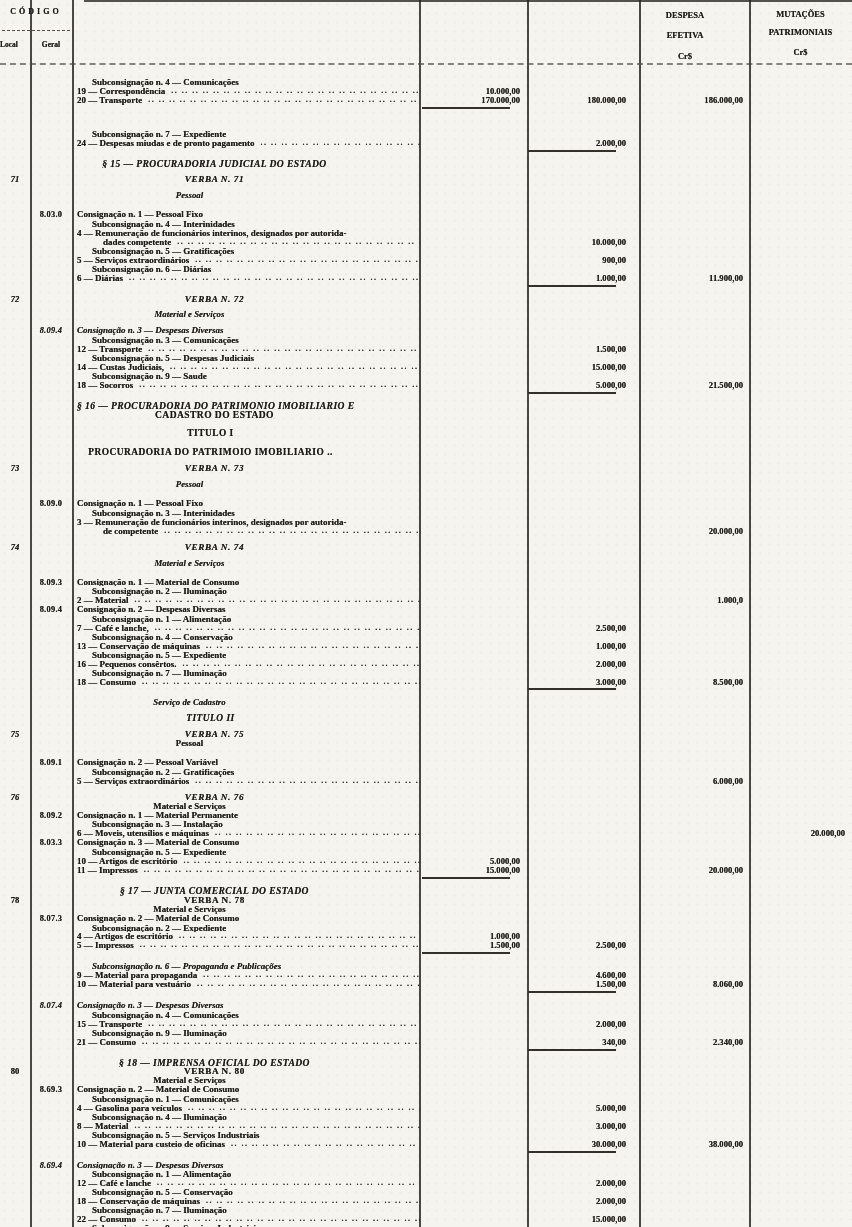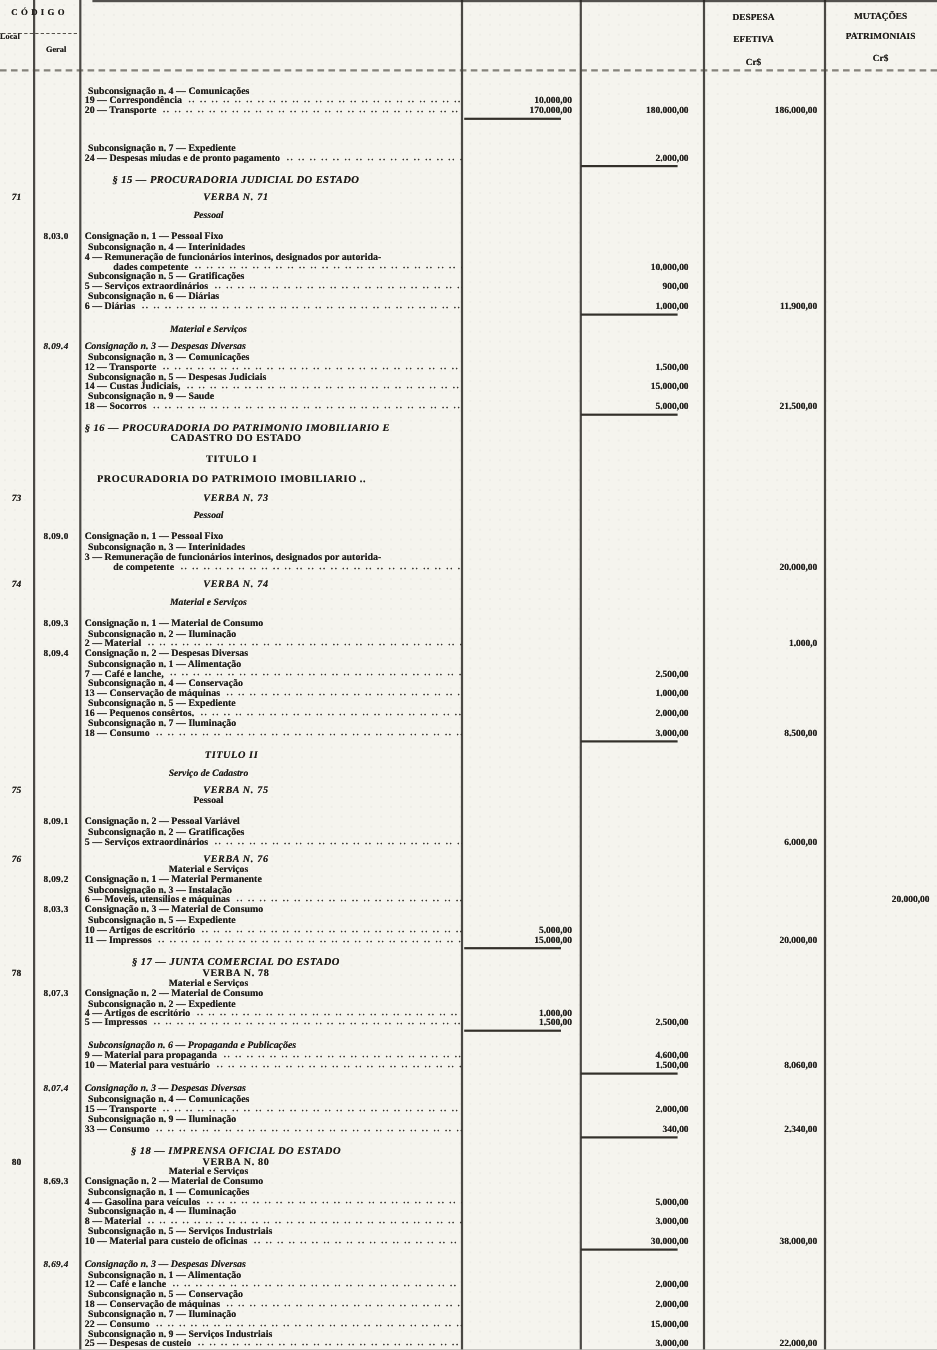--- a/index.html
+++ b/index.html
@@ -18,38 +18,38 @@
   }
   
   .top-rule{position:absolute;top:0;left:84px;right:0;height:2px;background:#1c1b18;opacity:.75;}
   .vl{position:absolute;top:0;bottom:0;width:2px;background:#24221e;opacity:.82;}
   .vl.v1{left:30px}.vl.v2{left:72px}.vl.v3{left:419px}.vl.v4{left:527px}.vl.v5{left:639px}.vl.v6{left:749px}
   .header-sep{position:absolute;top:63px;left:0;right:0;border-top:2px dashed #4a473f;opacity:.65;}
   
   .hdr{position:absolute;top:0;left:0;right:0;height:64px;font-size:8.5px;}
   .hdr .codigo{position:absolute;top:7px;left:0;width:72px;text-align:center;letter-spacing:3px;font-size:8px;}
   .hdr .codigo-sep{position:absolute;top:30px;left:2px;width:68px;border-top:1.5px dashed #55514a;}
-  .hdr .local{position:absolute;top:28px;left:0;width:14px;text-align:left;font-size:7.5px;}
+  .hdr .local{position:absolute;top:40px;left:0;width:14px;text-align:left;font-size:7.5px;}
   .hdr .geral{position:absolute;top:40px;left:30px;width:42px;text-align:center;font-size:7.5px;}
   .hdr .despesa{position:absolute;top:5px;left:639px;width:92px;text-align:center;line-height:20px;}
   .hdr .mutacoes{position:absolute;top:5px;left:749px;width:103px;text-align:center;line-height:18px;}
   .hdr .cr{line-height:22px;}
   
   .tbody{position:absolute;top:72px;left:0;right:0;padding-top:6px;}
   .row{display:flex;align-items:baseline;line-height:8.9px;font-size:9px;}
   .cell{flex:none;box-sizing:border-box;}
   .cl{width:30px;text-align:center;font-size:8.6px;}
   .cg{width:42px;text-align:center;font-size:8.4px;letter-spacing:.3px;}
   .cd{width:348px;overflow:hidden;display:flex;padding-left:5px;white-space:nowrap;}
   .c1{width:108px;text-align:right;padding-right:8px;font-size:8.6px;}
   .c2{width:112px;text-align:right;padding-right:14px;font-size:8.6px;}
   .c3{width:110px;text-align:right;padding-right:7px;font-size:8.6px;}
   .c4{width:103px;text-align:right;padding-right:8px;font-size:8.6px;}
   .leader{flex:1 1 auto;overflow:hidden;white-space:nowrap;letter-spacing:1.5px;font-size:8px;color:#34312b;padding-left:6px;}
-  .row.sub  .cd{padding-left:8px;}
+  .row.sub  .cd{padding-left:20px;}
   .row.cont .cd{padding-left:31px;}
   .row.sec   .cd{display:block;text-align:center;padding-right:68px;font-size:9.6px;letter-spacing:.4px;}
   .row.title .cd{display:block;text-align:center;padding-right:76px;font-size:9.4px;letter-spacing:.5px;}
   .row.verba .cd{display:block;text-align:center;padding-right:108px;font-size:9.2px;letter-spacing:.6px;margin-left:20px;}
   .row.subt  .cd{display:block;text-align:center;padding-right:118px;font-size:8.8px;}
   .row.rule{height:5px;align-items:flex-start;}
   .rline{height:2px;background:#33302a;width:88px;margin:2px 10px 0 auto;}
   .gap-s{margin-top:20px;}
   .gap-m{margin-top:7px;font-style:italic;}
   .gap-l{margin-top:10px;}
@@ -288,20 +288,29 @@
         <div class="cell cl"></div>
         <div class="cell cg"></div>
         <div class="cell cd"></div>
         <div class="cell c1"></div>
         <div class="cell c2">
           <div class="rline"></div>
         </div>
         <div class="cell c3"></div>
         <div class="cell c4"></div>
       </div>
+      <div class="row verba gap-m">
+        <div class="cell cl">72</div>
+        <div class="cell cg"></div>
+        <div class="cell cd"><span>VERBA N. 72</span></div>
+        <div class="cell c1"></div>
+        <div class="cell c2"></div>
+        <div class="cell c3"></div>
+        <div class="cell c4"></div>
+      </div>
       <div class="row subt gap-m">
         <div class="cell cl"></div>
         <div class="cell cg"></div>
         <div class="cell cd"><span>Material e Serviços</span></div>
         <div class="cell c1"></div>
         <div class="cell c2"></div>
         <div class="cell c3"></div>
         <div class="cell c4"></div>
       </div>
       <div class="row item gap-m">
@@ -653,33 +662,33 @@
         <div class="cell cl"></div>
         <div class="cell cg"></div>
         <div class="cell cd"></div>
         <div class="cell c1"></div>
         <div class="cell c2">
           <div class="rline"></div>
         </div>
         <div class="cell c3"></div>
         <div class="cell c4"></div>
       </div>
+      <div class="row subt gap-m">
+        <div class="cell cl"></div>
+        <div class="cell cg"></div>
+        <div class="cell cd"><span>Serviço de Cadastro</span></div>
+        <div class="cell c1"></div>
+        <div class="cell c2"></div>
+        <div class="cell c3"></div>
+        <div class="cell c4"></div>
+      </div>
       <div class="row title gap-m">
         <div class="cell cl"></div>
         <div class="cell cg"></div>
         <div class="cell cd"><span>TÍTULO II</span></div>
-        <div class="cell c1"></div>
-        <div class="cell c2"></div>
-        <div class="cell c3"></div>
-        <div class="cell c4"></div>
-      </div>
-      <div class="row subt gap-m">
-        <div class="cell cl"></div>
-        <div class="cell cg"></div>
-        <div class="cell cd"><span>Serviço de Cadastro</span></div>
         <div class="cell c1"></div>
         <div class="cell c2"></div>
         <div class="cell c3"></div>
         <div class="cell c4"></div>
       </div>
       <div class="row verba gap-m">
         <div class="cell cl">75</div>
         <div class="cell cg"></div>
         <div class="cell cd"><span>VERBA N. 75</span></div>
         <div class="cell c1"></div>
@@ -1011,21 +1020,21 @@
         </div>
         <div class="cell c1"></div>
         <div class="cell c2"></div>
         <div class="cell c3"></div>
         <div class="cell c4"></div>
       </div>
       <div class="row entry">
         <div class="cell cl"></div>
         <div class="cell cg"></div>
         <div class="cell cd">
-          <span>33 — Consumo</span>
+          <span>21 — Consumo</span>
           <span class="leader"> ..  ..  ..  ..  ..  ..  ..  ..  ..  ..  ..  ..  ..  ..  ..  ..  ..  ..  ..  ..  ..  ..  ..  ..  ..  ..  ..  ..  ..  ..  ..  ..  ..  ..  ..  ..  ..  ..  ..  ..  ..  ..  ..  ..  ..  ..  ..  ..  ..  ..  ..  ..  ..  ..  ..  ..  ..  ..  ..  .. </span>
         </div>
         <div class="cell c1"></div>
         <div class="cell c2">340,00</div>
         <div class="cell c3">2.340,00</div>
         <div class="cell c4"></div>
       </div>
       <div class="row rule">
         <div class="cell cl"></div>
         <div class="cell cg"></div>

